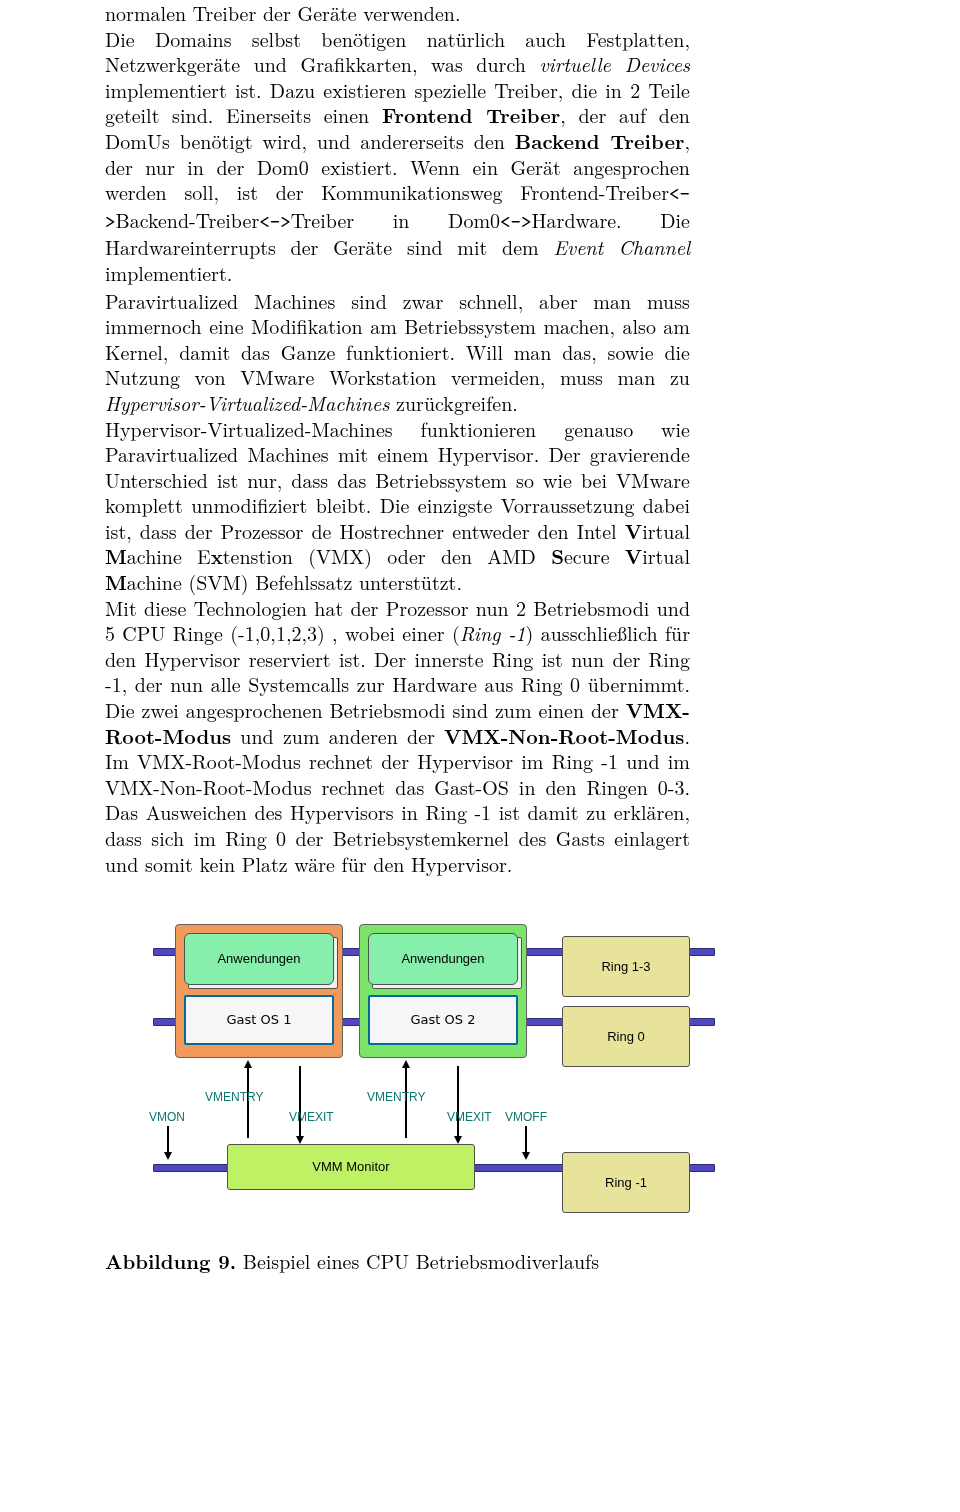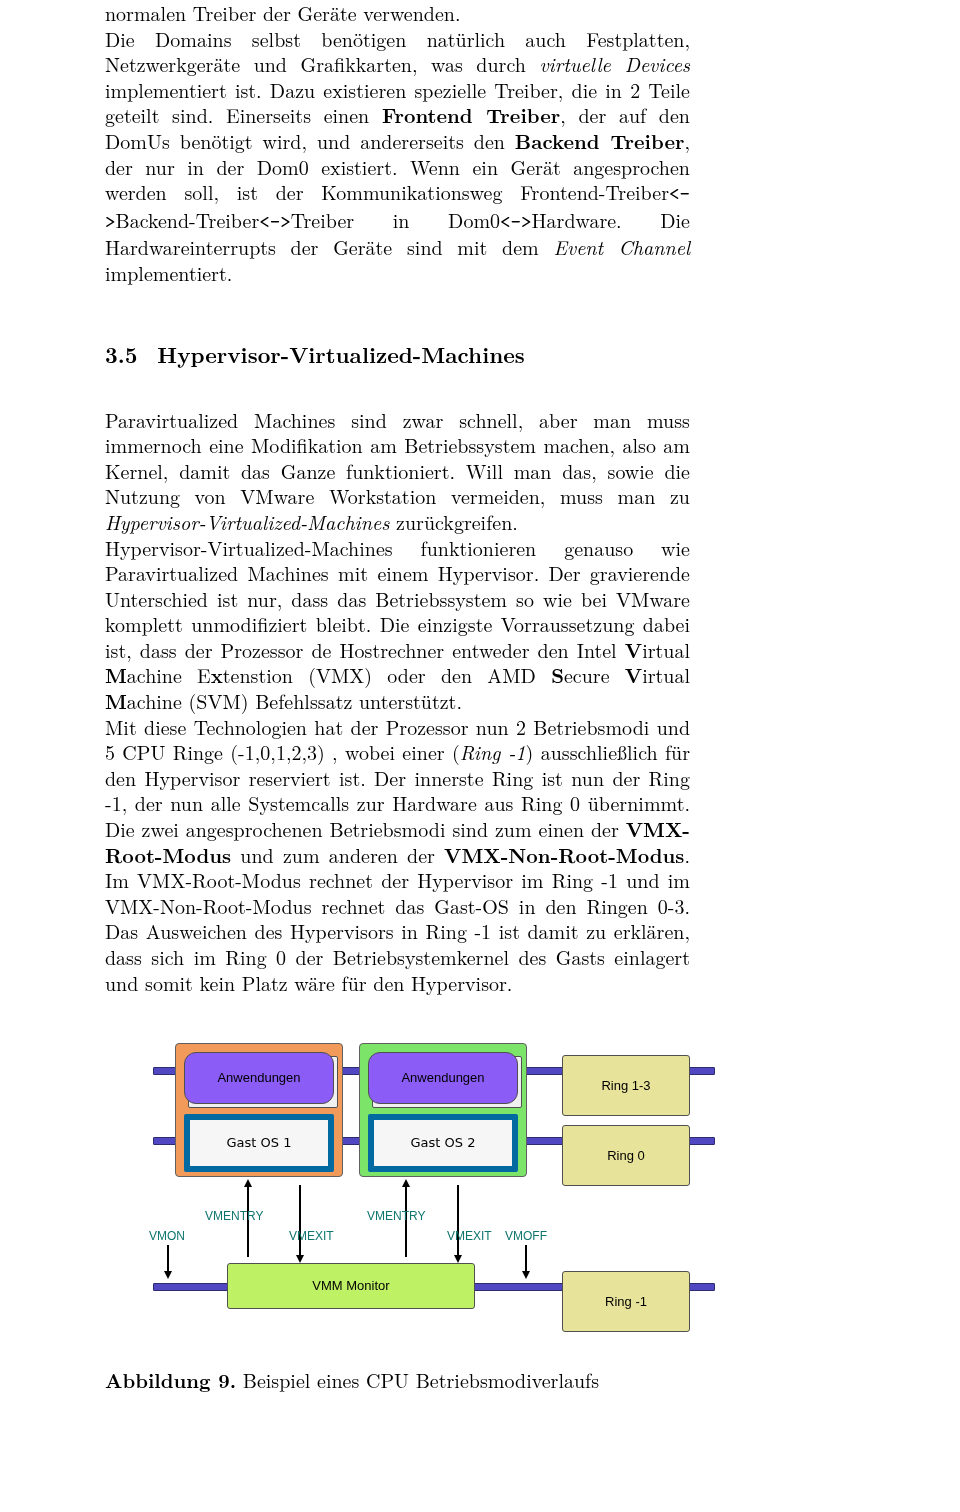--- a/index.html
+++ b/index.html
@@ -61,42 +61,42 @@
     height: 134px;
     border: 1px solid #606060;
     border-radius: 4px;
     box-sizing: border-box;
     padding: 8px;
   }
   .orange-bg { background: #f19a5a; }
   .green-bg  { background: #7de46a; }
   .sub-box {
     position: relative;
-    border: 6px solid #0369a1;
+    border: 2px solid #0369a1;
     background: #f6f6f6;
     height: 46px;
     margin-bottom: 10px;
     border-radius: 2px;
     text-align: center;
     font-family: "DejaVu Sans", Arial, sans-serif;
     font-size: 13px;
     line-height: 46px;
   }
   .sub-stack {
     position: relative;
     height: 52px;
     margin-bottom: 10px;
   }
   .sub-stack .under {
     position: absolute; left: 4px; top: 4px; right: -4px; bottom: -4px;
     border: 1px solid #505050; background: #f0f0f0; border-radius: 2px;
   }
   .sub-stack .over {
     position: absolute; left: 0; top: 0; right: 0; bottom: 0;
-    border: 1px solid #505050; background: #8b5cf6; border-radius: 12px;
+    border: 1px solid #505050; background: #86efac; border-radius: 6px;
     text-align: center; font-family: Arial, sans-serif; font-size: 13px; line-height: 50px;
   }
   .ring-box {
     position: absolute;
     right: 0;
     width: 126px;
     border: 1px solid #505050;
     background: #e8e39a;
     border-radius: 3px;
     text-align: center;
@@ -144,23 +144,20 @@
 </head>
 <body>
 
 <div class="page">
 
   <p class="para">
     <span>normalen Treiber der Geräte verwenden.</span><br>
     <span>Die Domains selbst benötigen natürlich auch Festplatten, Netzwerkgeräte und Grafikkarten, was durch </span><span class="italic">virtuelle Devices</span><span> implementiert ist. Dazu existieren spezielle Treiber, die in 2 Teile geteilt sind. Einerseits einen </span><span class="bold">Frontend Treiber</span><span>, der auf den DomUs benötigt wird, und andererseits den </span><span class="bold">Backend Treiber</span><span>, der nur in der Dom0 existiert. Wenn ein Gerät angesprochen werden soll, ist der Kommunikationsweg Frontend-Treiber</span><span class="tt">&lt;-&gt;</span><span>Backend-Treiber</span><span class="tt">&lt;-&gt;</span><span>Treiber in Dom0</span><span class="tt">&lt;-&gt;</span><span>Hardware. Die Hardwareinterrupts der Geräte sind mit dem </span><span class="italic">Event Channel</span><span> implementiert.</span>
   </p>
 
-  <div class="section-heading">
-    <span class="section-num">3.5</span><span>Hypervisor-Virtualized-Machines</span>
-  </div>
 
   <p class="para">
     <span>Paravirtualized Machines sind zwar schnell, aber man muss immernoch eine Modifikation am Betriebssystem machen, also am Kernel, damit das Ganze funktioniert. Will man das, sowie die Nutzung von VMware Workstation vermeiden, muss man zu </span><span class="italic">Hypervisor-Virtualized-Machines</span><span> zurückgreifen.</span><br>
     <span>Hypervisor-Virtualized-Machines funktionieren genauso wie Paravirtualized Machines mit einem Hypervisor. Der gravierende Unterschied ist nur, dass das Betriebssystem so wie bei VMware komplett unmodifiziert bleibt. Die einzigste Vorraussetzung dabei ist, dass der Prozessor de Hostrechner entweder den Intel </span><span class="bold">V</span><span>irtual </span><span class="bold">M</span><span>achine E</span><span class="bold">x</span><span>tenstion (VMX) oder den AMD </span><span class="bold">S</span><span>ecure </span><span class="bold">V</span><span>irtual </span><span class="bold">M</span><span>achine (SVM) Befehlssatz unterstützt.</span><br>
     <span>Mit diese Technologien hat der Prozessor nun 2 Betriebsmodi und 5 CPU Ringe (-1,0,1,2,3) , wobei einer (</span><span class="italic">Ring -1</span><span>) ausschließlich für den Hypervisor reserviert ist. Der innerste Ring ist nun der Ring -1, der nun alle Systemcalls zur Hardware aus Ring 0 übernimmt. Die zwei angesprochenen Betriebsmodi sind zum einen der </span><span class="bold">VMX-Root-Modus</span><span> und zum anderen der </span><span class="bold">VMX-Non-Root-Modus</span><span>. Im VMX-Root-Modus rechnet der Hypervisor im Ring -1 und im VMX-Non-Root-Modus rechnet das Gast-OS in den Ringen 0-3. Das Ausweichen des Hypervisors in Ring -1 ist damit zu erklären, dass sich im Ring 0 der Betriebsystemkernel des Gasts einlagert und somit kein Platz wäre für den Hypervisor.</span>
   </p>
 
   <div class="figure-wrap">
     <div class="diagram">
 

